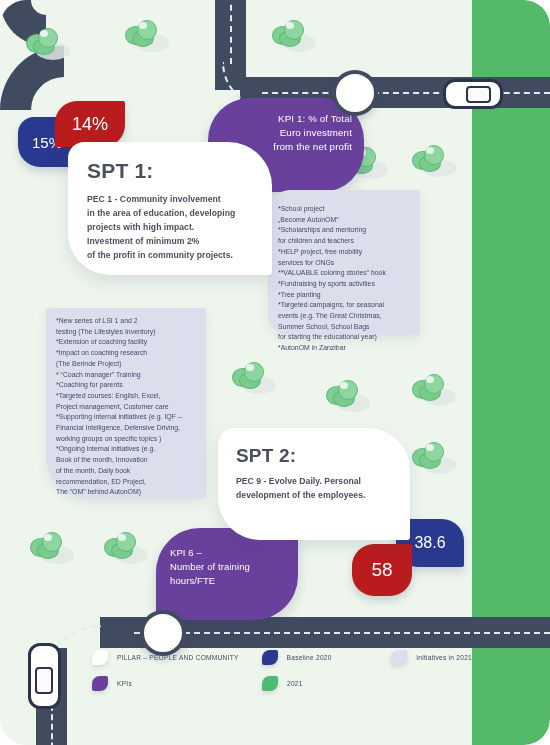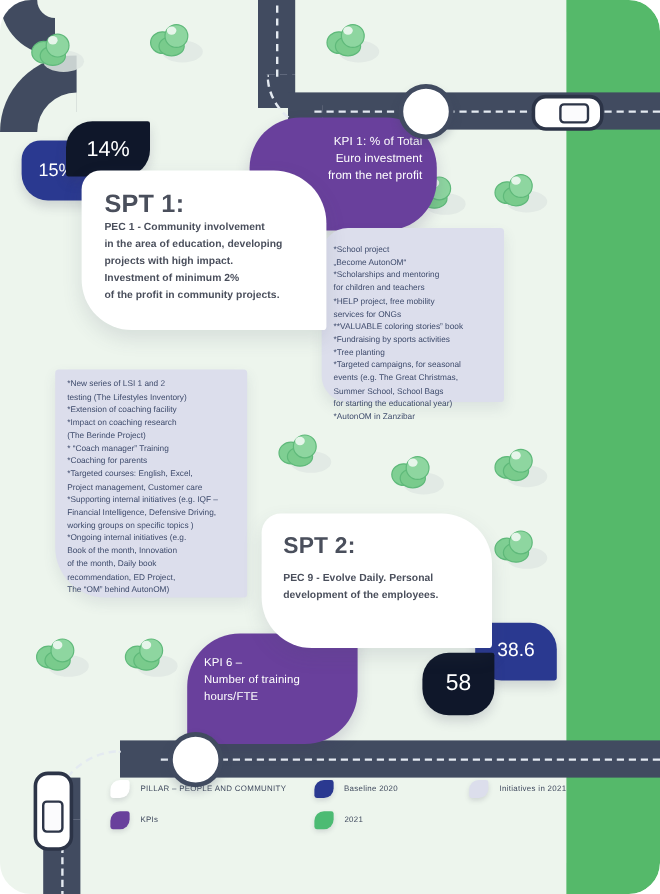--- a/index.html
+++ b/index.html
@@ -159,21 +159,21 @@
 
   
   .badge {
     position: absolute;
     color: #ffffff;
     display: flex; align-items: center; justify-content: center;
     font-size: 15px; font-weight: 400;
     box-shadow: 0 5px 9px rgba(60,60,90,.18);
   }
   .badge-blue  { background: #2a3990; }
-  .badge-green { background: #0f172a; }
+  .badge-green { background: #b91c1c; }
   .badge-15 {
     left: 18px; top: 117px; width: 58px; height: 50px;
     border-top-left-radius: 16px; border-top-right-radius: 2px;
     border-bottom-right-radius: 2px; border-bottom-left-radius: 22px;
   }
   .badge-14 {
     left: 55px; top: 101px; width: 70px; height: 46px;
     border-top-left-radius: 22px; border-top-right-radius: 2px;
     border-bottom-right-radius: 22px; border-bottom-left-radius: 2px;
     font-size: 18px;
@@ -204,21 +204,21 @@
     padding: 17px 13px 0 19px;
   }
   .card-spt2 {
     left: 218px; top: 428px; width: 192px; height: 112px;
     border-top-left-radius: 16px; border-top-right-radius: 42px;
     border-bottom-right-radius: 3px; border-bottom-left-radius: 42px;
     padding: 17px 13px 0 18px;
   }
   .card-title {
     font-size: 21px; font-weight: bold; color: #4a4f5c;
-    letter-spacing: .2px; 
+    letter-spacing: .2px; margin-bottom: 10px;
   }
   .card-spt2 .card-title { font-size: 19px; margin-bottom: 8px; }
   .card-body {
     font-size: 8.6px; font-weight: bold; color: #4a4f5c;
     line-height: 1.62; white-space: pre-line; letter-spacing: .05px;
   }
 
   
   .init-panel {
     position: absolute;

